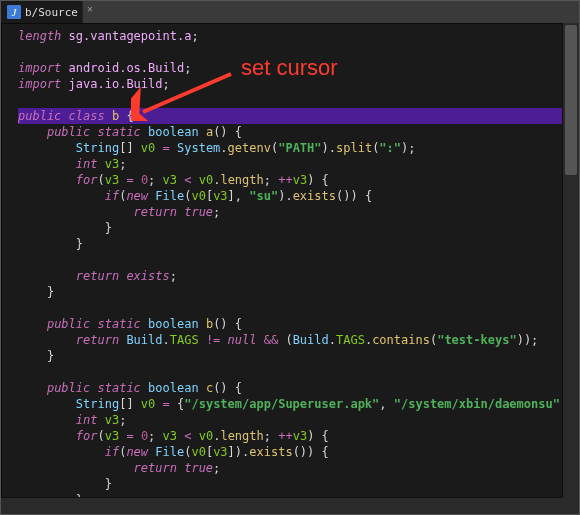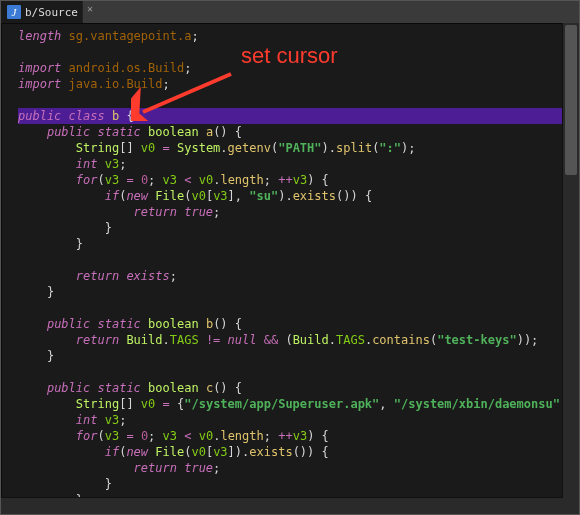--- a/index.html
+++ b/index.html
@@ -6,28 +6,28 @@
   .window{width:580px;height:515px;box-sizing:border-box;border:1px solid #555;background:#1a1a1a;position:relative;overflow:hidden;}
   .tabbar{height:22px;background:#3a3a3a;border-bottom:1px solid #222;display:flex;align-items:stretch;}
   .tab{display:flex;align-items:center;gap:4px;padding:0 4px 0 6px;background:#4a4a4a;border-right:1px solid #222;color:#ddd;font-size:11px;cursor:pointer;}
   .tab.active{background:#1a1a1a;}
   .tab .j-icon{width:14px;height:14px;display:flex;align-items:center;justify-content:center;background:#3b7bd6;color:#fff;font-family:serif;font-style:italic;font-size:11px;border-radius:1px;}
   .close-x{width:14px;height:14px;display:flex;align-items:center;justify-content:center;color:#999;font-size:10px;border-radius:2px;}
   .editor{position:absolute;top:22px;left:0;right:0;bottom:0;background:#1a1a1a;border-left:1px solid #0a0a0a;border-top:1px solid #0a0a0a;overflow:auto;}
   .gutter{position:absolute;top:22px;left:0;bottom:0;width:12px;background:#1a1a1a;border-right:1px solid #333;}
   pre.code{margin:0;padding:4px 0 20px 16px;color:#ccc;line-height:16px;font-family:Menlo,Consolas,monospace;font-size:12px;white-space:pre;}
   .kw{color:#c76fba;font-style:italic;}      
-  .type{color:#bef264;}                        
+  .type{color:#7dd3fc;}                        
   .id{color:#84cc16;}
   .fn{color:#e0c46c;}                          
   .str{color:#4fb25a;font-weight:bold;}        
   .num{color:#b85c9e;}                         
   .op{color:#c76fba;}                          
   .punc{color:#d6d6d6;}
-  .pkgpath{color:#a16207;}
+  .pkgpath{color:#f0abfc;}
   .cursor-line{display:inline-block;background:#4c1d95;width:100%;min-width:560px;}
   .annotation{position:absolute;pointer-events:none;color:#ff3b2e;font-family:Helvetica,Arial,sans-serif;font-size:22px;font-weight:500;}
   .arrow-svg{position:absolute;pointer-events:none;}
   .scrollbar-v{position:absolute;top:22px;right:0;bottom:16px;width:16px;background:#2a2a2a;border-left:1px solid #111;}
   .scrollbar-h{position:absolute;left:0;right:16px;bottom:0;height:16px;background:#2a2a2a;border-top:1px solid #111;}
   .scroll-corner{position:absolute;right:0;bottom:0;width:16px;height:16px;background:#2a2a2a;}
   .thumb-v{position:absolute;left:2px;right:2px;top:2px;height:150px;background:#555;border-radius:2px;}
 </style>
 </head>
 <body>
@@ -89,15 +89,15 @@
   <div class="scroll-corner"></div>
 
   <svg class="arrow-svg" style="left:130px;top:65px;" width="110" height="55" viewBox="0 0 110 55">
     <defs>
       <marker id="ah" markerWidth="12" markerHeight="12" refX="2" refY="6" orient="auto">
         <path d="M0,0 L12,6 L0,12 L3,6 Z" fill="#ff3b2e"></path>
       </marker>
     </defs>
     <line x1="100" y1="8" x2="12" y2="46" stroke="#ff3b2e" stroke-width="4" marker-end="url(#ah)"></line>
   </svg>
-  <div class="annotation" style="left:240px;top:42px;">set cursor</div>
+  <div class="annotation" style="left:240px;top:54px;">set cursor</div>
 
 </div>
 
 </body></html>

